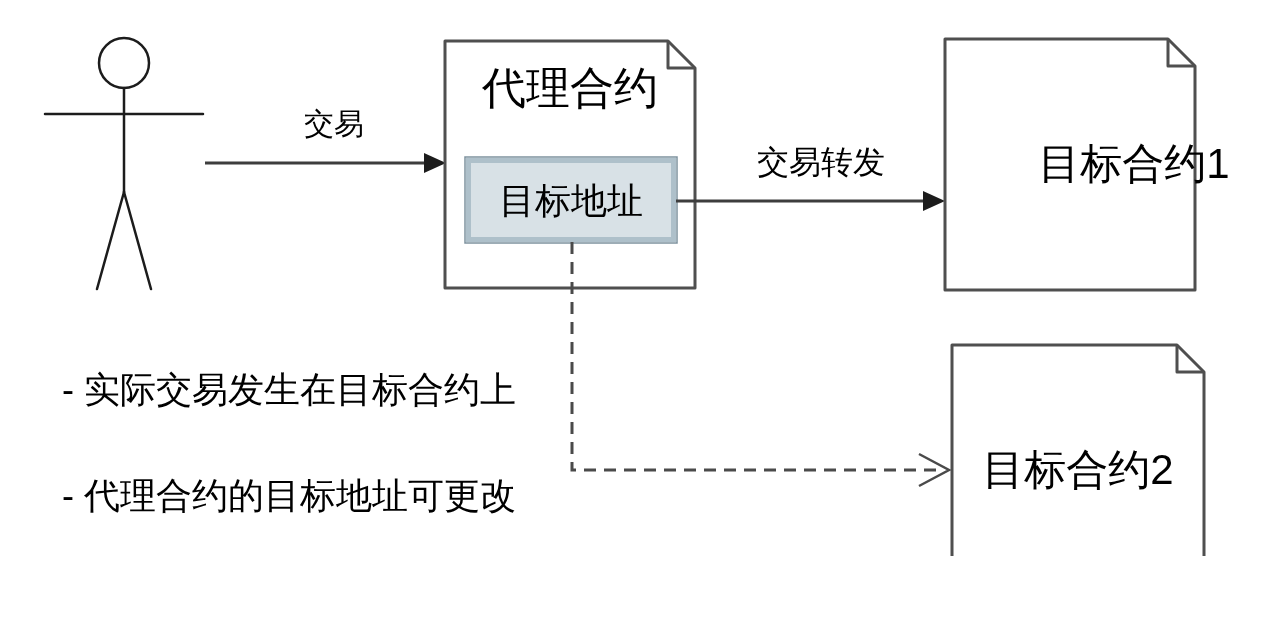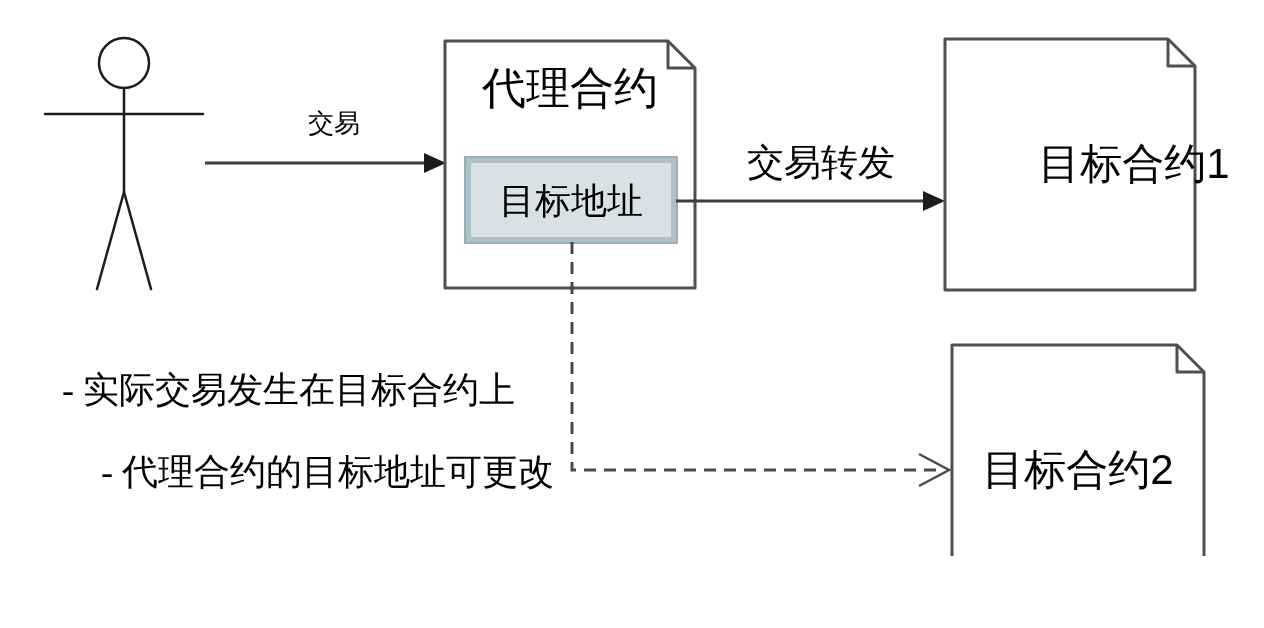--- a/index.html
+++ b/index.html
@@ -10,28 +10,28 @@
   .svg-layer{position:absolute;left:0;top:0;}
   .label{
     position:absolute;transform:translate(-50%,-50%);
     white-space:nowrap;color:#000;line-height:1.1;
   }
   .node-title{font-size:44px;}
   #title-proxy{left:570px;top:88px;}
   #title-target1{left:1134px;top:164px;font-size:42px;}
   #title-target2{left:1078px;top:470px;font-size:42px;}
   #label-address{left:571px;top:201px;font-size:36px;}
-  #label-transaction{left:334px;top:123px;font-size:26px;}
-  #label-forward{left:821px;top:163px;font-size:37px;}
+  #label-transaction{left:334px;top:123px;font-size:30px;}
+  #label-forward{left:821px;top:163px;font-size:32px;}
   .note-line{
     position:absolute;left:62px;transform:translateY(-50%);
-    font-size:36px;white-space:nowrap;color:#000;font-family:Liberation Serif, serif;
+    font-size:36px;white-space:nowrap;color:#000;
   }
   #note-1{top:390px;}
-  #note-2{top:472px;margin-left:39px;}
+  #note-2{top:496px;}
   #note-3{top:555px;}
 </style>
 </head>
 <body>
 
 <div class="canvas">
 
   <svg class="svg-layer" width="1264" height="628" viewBox="0 0 1264 628">
 
     <g fill="none" stroke-width="2.5" stroke-linecap="round" stroke="#1c1c1c">

